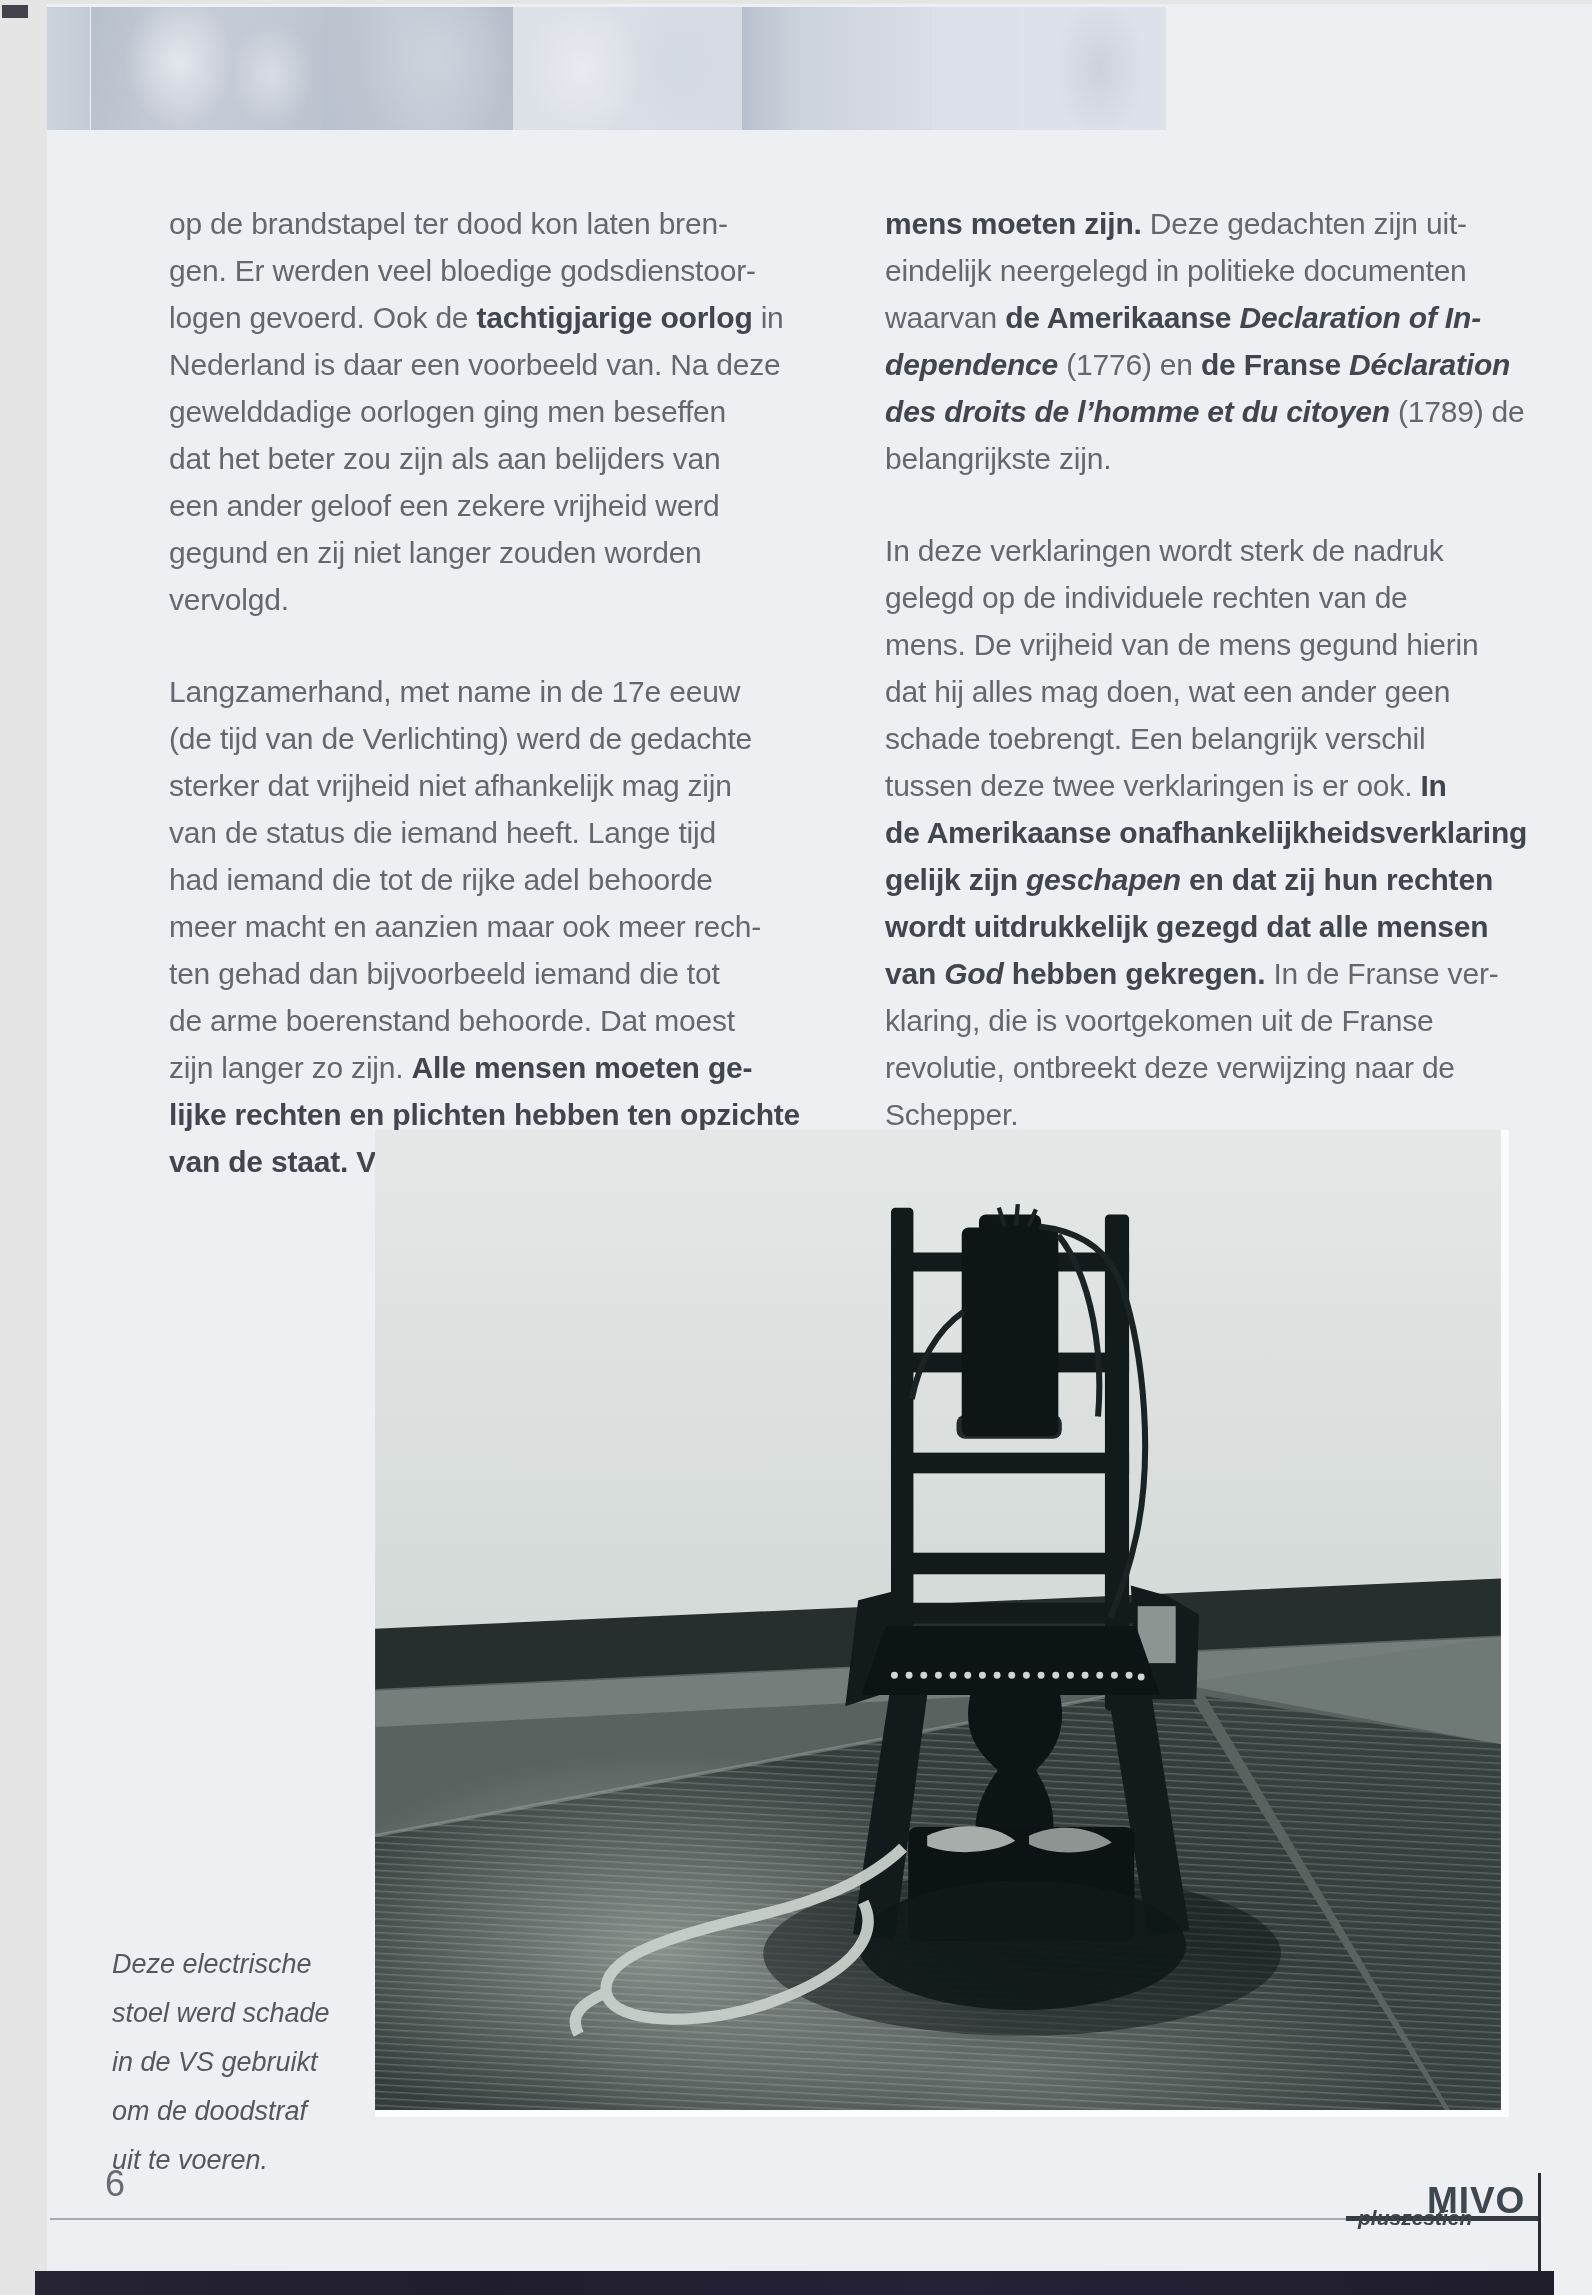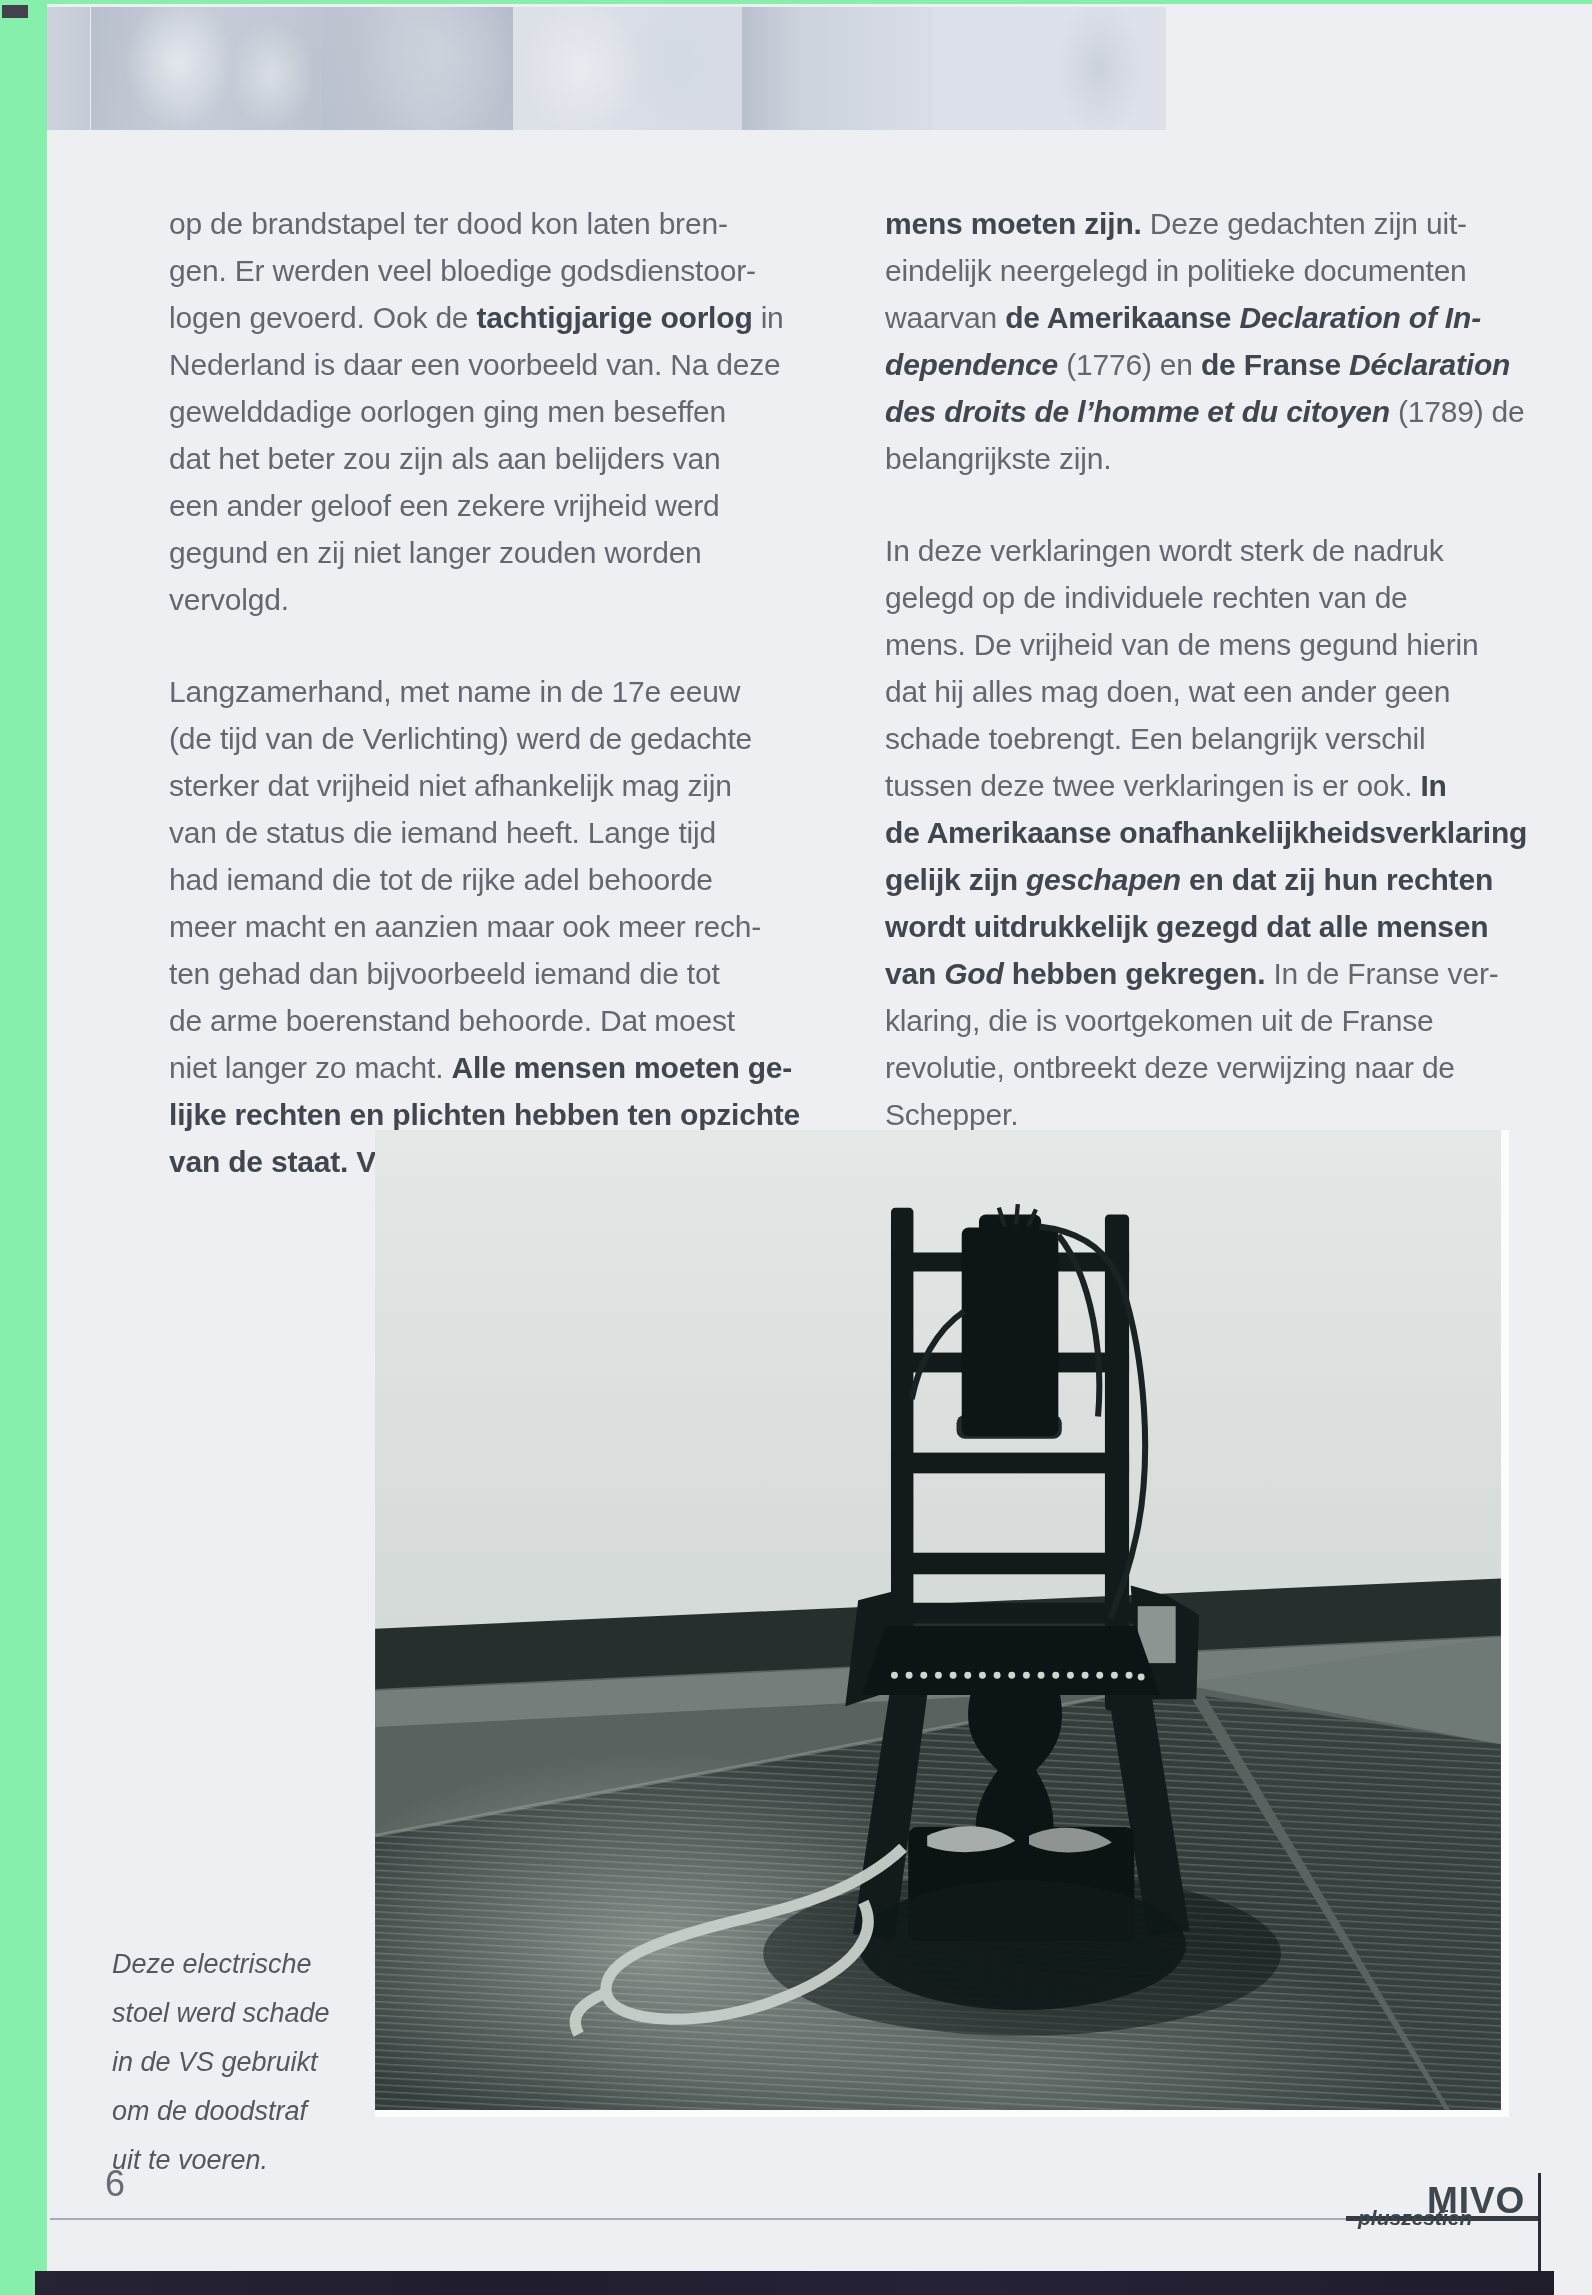--- a/index.html
+++ b/index.html
@@ -1,16 +1,16 @@
 <!DOCTYPE html>
 <html style="font-size:14px"><head>
 <meta charset="utf-8">
 <style>
   html,body{margin:0;padding:0;background:#ffffff;}
-  .page{position:relative;width:1592px;height:2295px;background:#86efac;overflow:hidden;
+  .page{position:relative;width:1592px;height:2295px;background:#e5e5e5;overflow:hidden;
         font-family:"Liberation Sans","DejaVu Sans",sans-serif;}
   .paper{position:absolute;left:47px;top:3.5px;right:0;bottom:0;background:#edeff3;}
   .corner-mark{position:absolute;left:1.7px;top:5.2px;width:26px;height:13px;background:#42414c;}
 
   
   .strip-seg{position:absolute;top:7px;height:123px;}
   .seg1{left:47px;width:43px;background:linear-gradient(90deg,#cdd3dc,#c4cbd6);}
   .seg2{left:91px;width:231px;background:
         radial-gradient(78px 95px at 38% 45%,#e3e7ed 0%,rgba(227,231,237,0) 70%),
         radial-gradient(60px 78px at 78% 55%,#d8dde5 0%,rgba(216,221,229,0) 70%),
@@ -89,21 +89,21 @@
       </div>
       <div class="para">
         <div class="tline"><span class="run-r">Langzamerhand, met name in de 17e eeuw</span></div>
         <div class="tline"><span class="run-r">(de tijd van de Verlichting) werd de gedachte</span></div>
         <div class="tline"><span class="run-r">sterker dat vrijheid niet afhankelijk mag zijn</span></div>
         <div class="tline"><span class="run-r">van de status die iemand heeft. Lange tijd</span></div>
         <div class="tline"><span class="run-r">had iemand die tot de rijke adel behoorde</span></div>
         <div class="tline"><span class="run-r">meer macht en aanzien maar ook meer rech-</span></div>
         <div class="tline"><span class="run-r">ten gehad dan bijvoorbeeld iemand die tot</span></div>
         <div class="tline"><span class="run-r">de arme boerenstand behoorde. Dat moest</span></div>
-        <div class="tline"><span class="run-r">niet langer zo macht. </span><span class="run-b">Alle mensen moeten ge-</span></div>
+        <div class="tline"><span class="run-r">zijn langer zo zijn. </span><span class="run-b">Alle mensen moeten ge-</span></div>
         <div class="tline"><span class="run-b">lijke rechten en plichten hebben ten opzichte</span></div>
         <div class="tline"><span class="run-b">van de staat. Vrijheid zou een recht voor ieder</span></div>
       </div>
     </div>
   <div class="col col-right" id="col-right">
       <div class="para">
         <div class="tline"><span class="run-b">mens moeten zijn.</span><span class="run-r"> Deze gedachten zijn uit-</span></div>
         <div class="tline"><span class="run-r">eindelijk neergelegd in politieke documenten</span></div>
         <div class="tline"><span class="run-r">waarvan </span><span class="run-b">de Amerikaanse </span><span class="run-bi">Declaration of In-</span></div>
         <div class="tline"><span class="run-bi">dependence</span><span class="run-r"> (1776) en </span><span class="run-b">de Franse </span><span class="run-bi">Déclaration</span></div>

